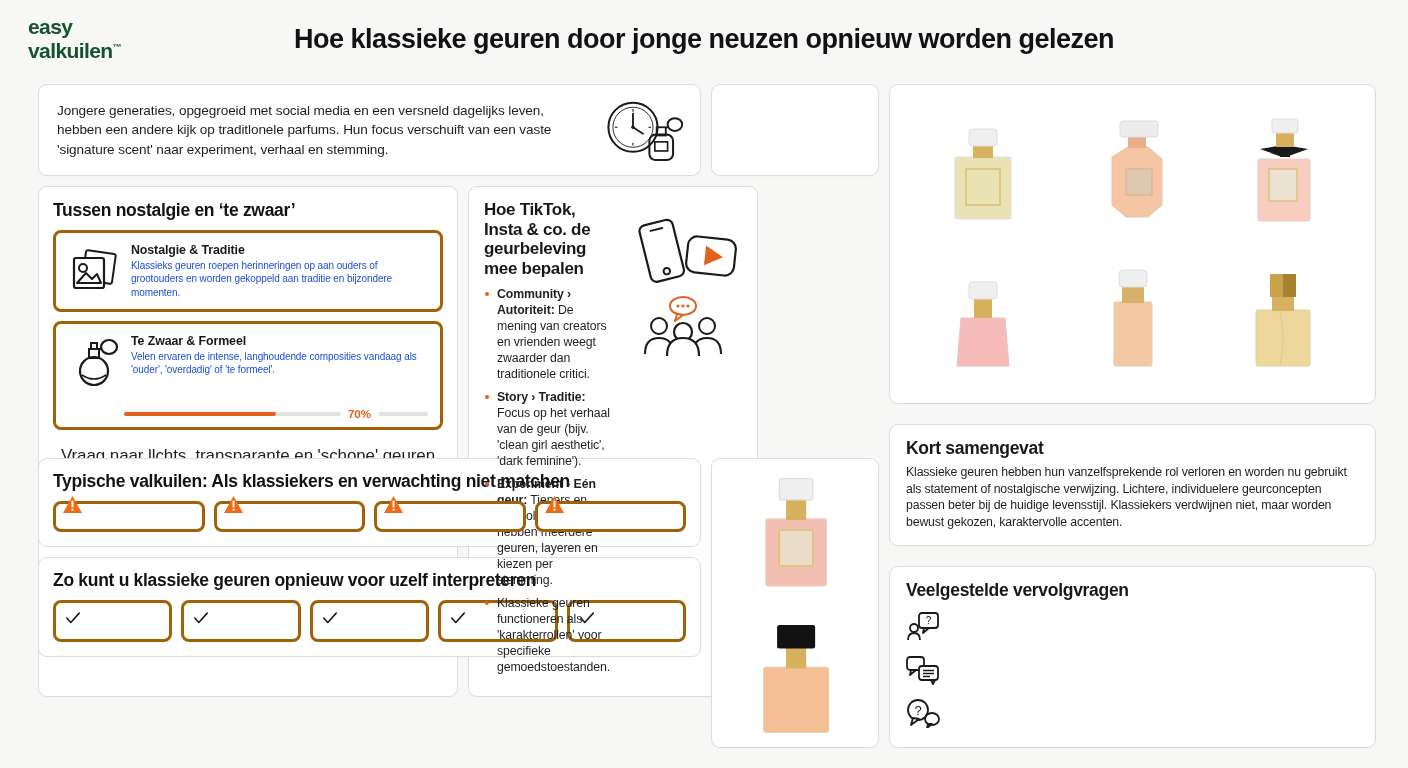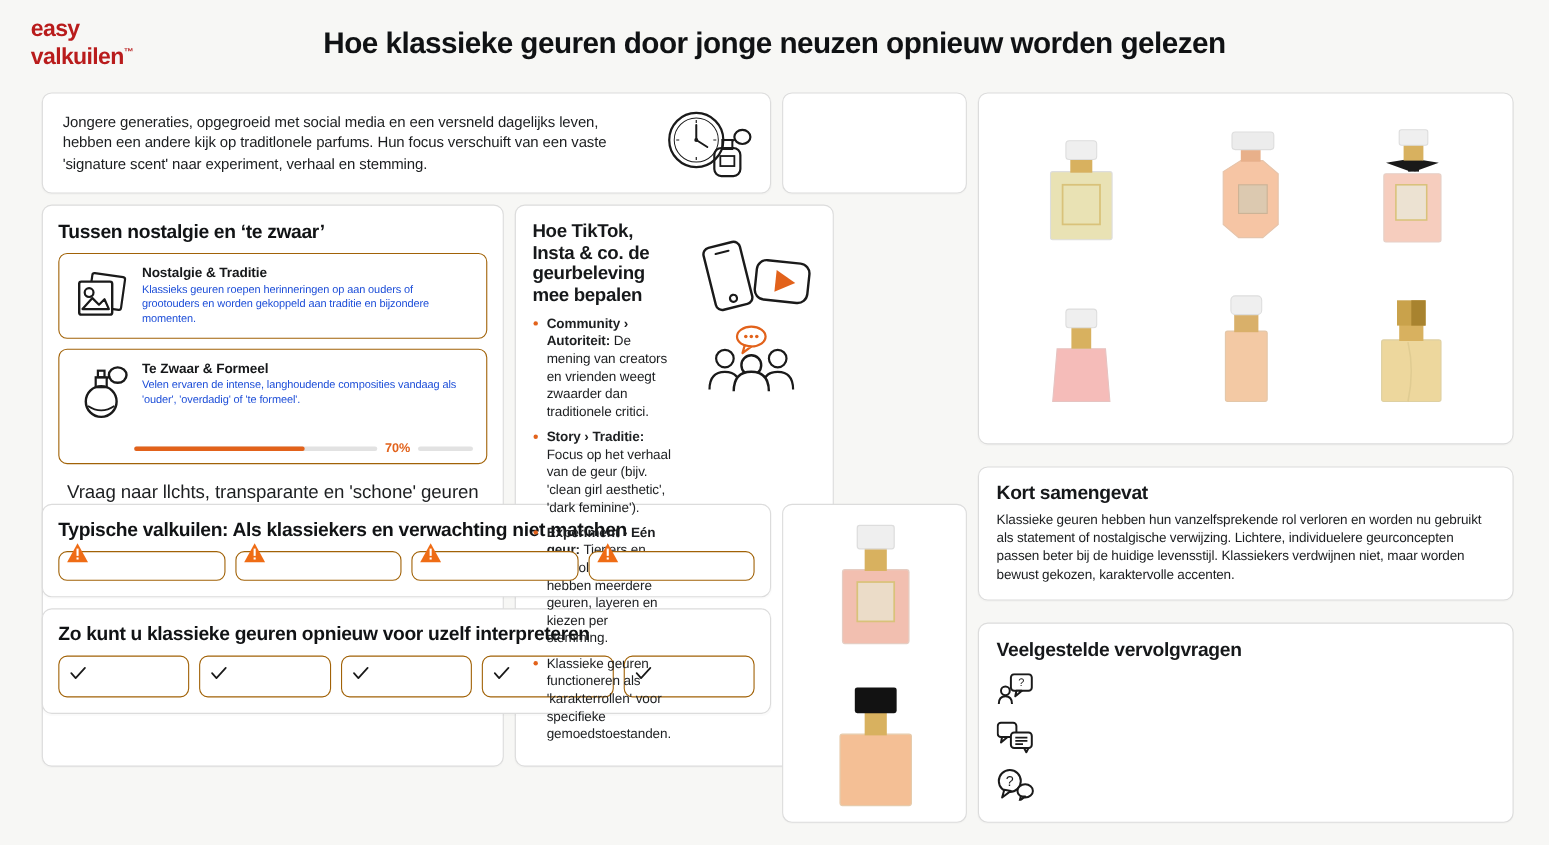--- a/index.html
+++ b/index.html
@@ -10,21 +10,21 @@
     color: #16181a;
     overflow: hidden;
   }
   .page { position: relative; width: 1408px; height: 768px; padding: 0; }
 
   
   .header { position: relative; height: 78px; }
   .logo {
     position: absolute; left: 28px; top: 16px;
     font-weight: 800; font-size: 21px; line-height: 21px;
-    letter-spacing: -0.6px; color: #b91c1c;
+    letter-spacing: -0.6px; color: #14532d;
   }
   .logo .l2 { position: relative; display: inline-block; }
   .logo .tm { font-size: 9px; vertical-align: super; font-weight: 700; }
   .main-title {
     position: absolute; left: 0; right: 0; top: 24px;
     text-align: center; font-size: 27px; font-weight: 800;
     letter-spacing: -0.5px; color: #101214;
   }
 
   
@@ -40,21 +40,21 @@
   .colR { display: flex; flex-direction: column; gap: 20px; }
 
   .card {
     background: #ffffff;
     border: 1px solid #dcdcdc;
     border-radius: 9px;
     box-shadow: 0 1px 1px rgba(0,0,0,0.02);
   }
   .inner-card {
     background: #ffffff;
-    border: 1px solid #a16207;
+    border: 3px solid #a16207;
     border-radius: 8px;
   }
   h2.card-title {
     font-size: 17.5px; font-weight: 800; letter-spacing: -0.3px;
     color: #111315; margin-bottom: 9px;
   }
 
   
   .intro {
     height: 92px; padding: 14px 16px 14px 18px;

